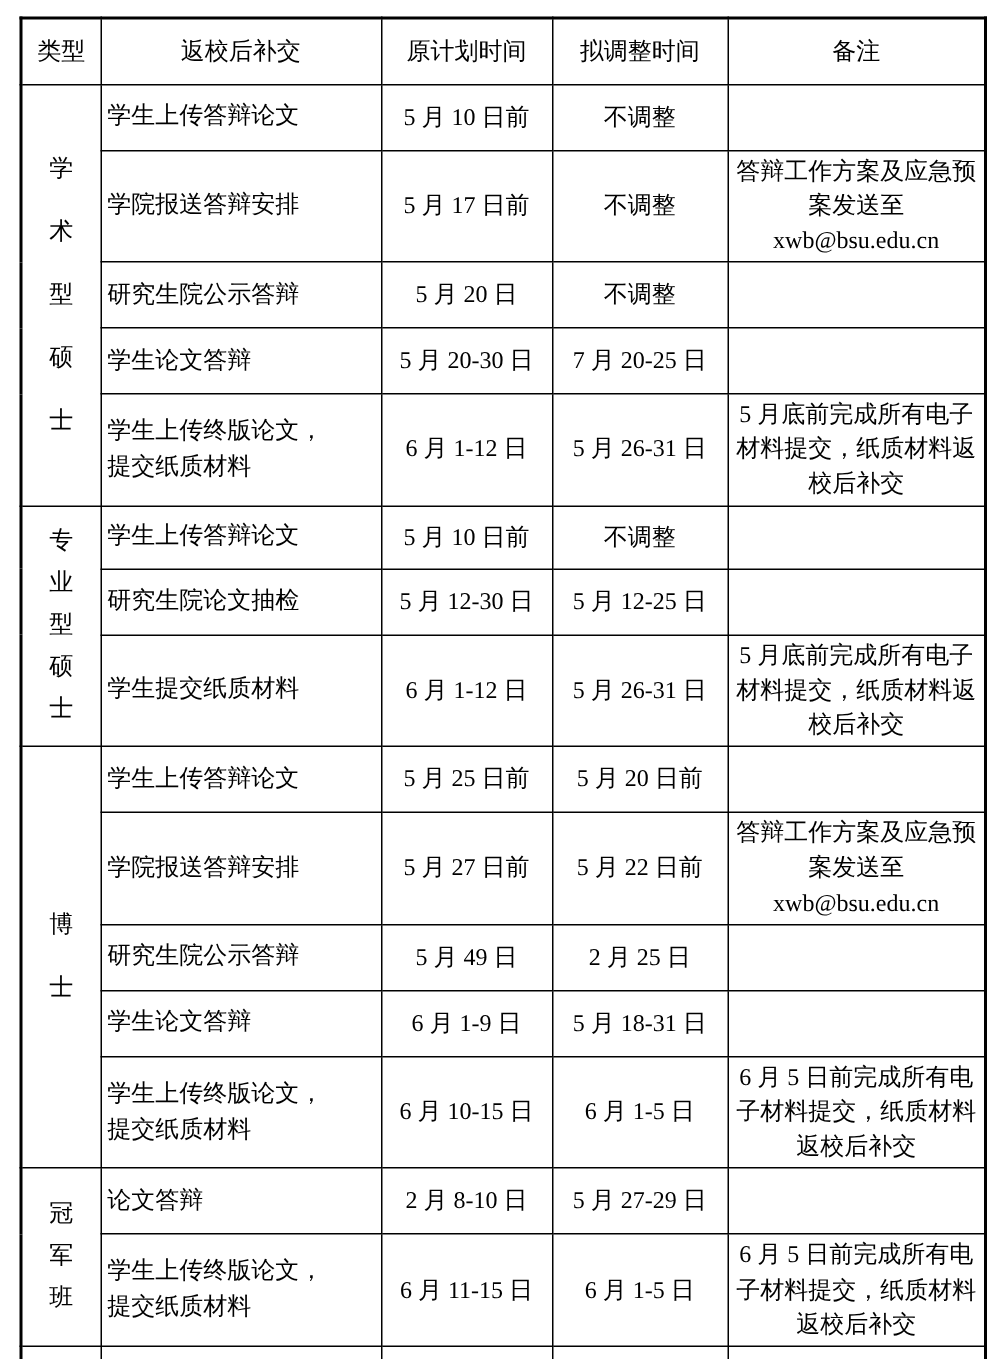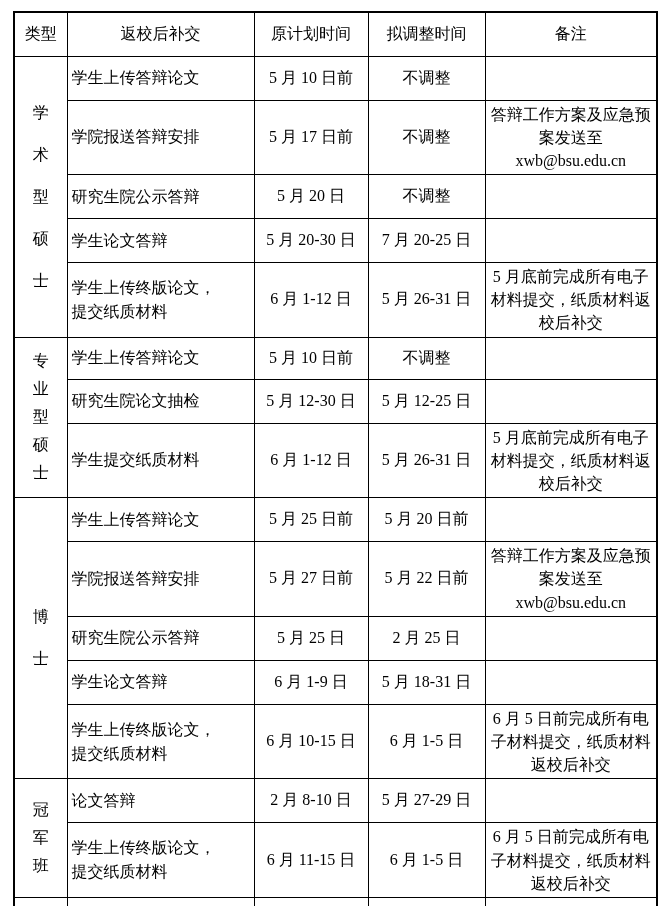--- a/index.html
+++ b/index.html
@@ -172,21 +172,21 @@
       <tr class="h58">
         <td class="process">学院报送答辩安排</td>
         <td class="time">5 月 27 日前</td>
         <td class="time">5 月 22 日前</td>
         <td class="note">答辩工作方案及应急预
 案发送至
 xwb@bsu.edu.cn</td>
       </tr>
       <tr class="h44">
         <td class="process">研究生院公示答辩</td>
-        <td class="time">5 月 25 日</td>
+        <td class="time">5 月 49 日</td>
         <td class="time">2 月 25 日</td>
         <td class="note"></td>
       </tr>
       <tr class="h44">
         <td class="process">学生论文答辩</td>
         <td class="time">6 月 1-9 日</td>
         <td class="time">5 月 18-31 日</td>
         <td class="note"></td>
       </tr>
       <tr class="h64">

